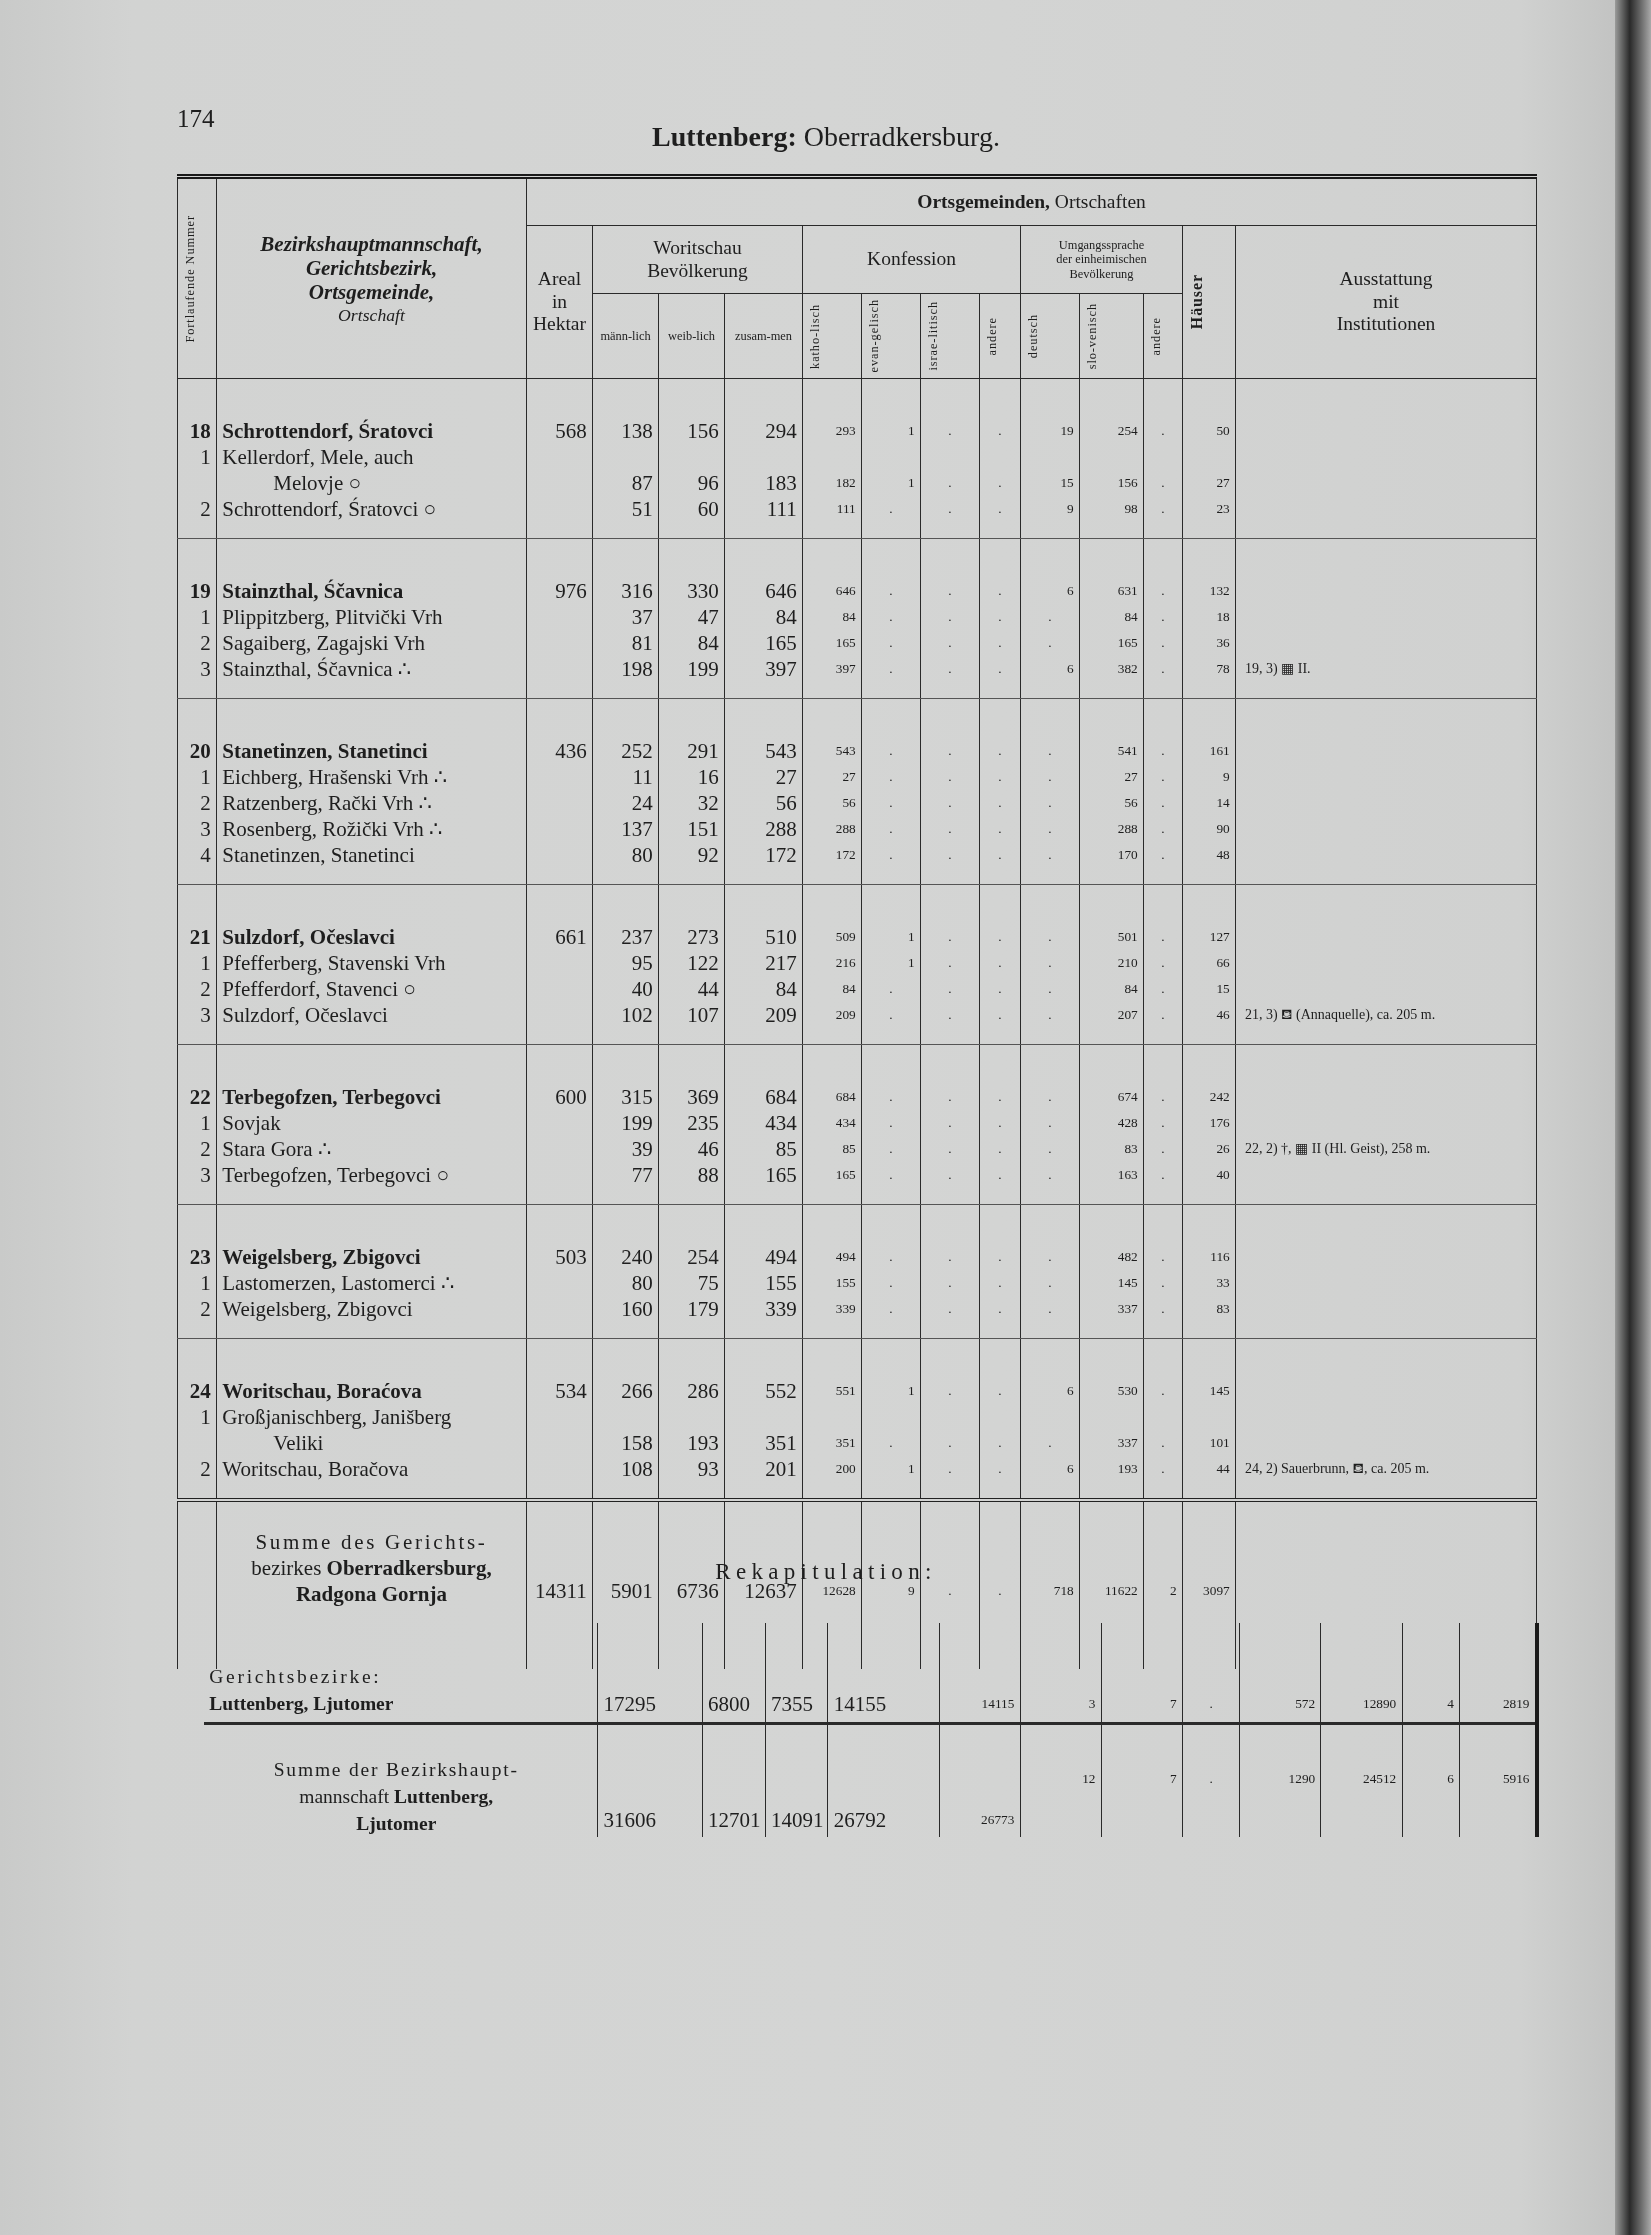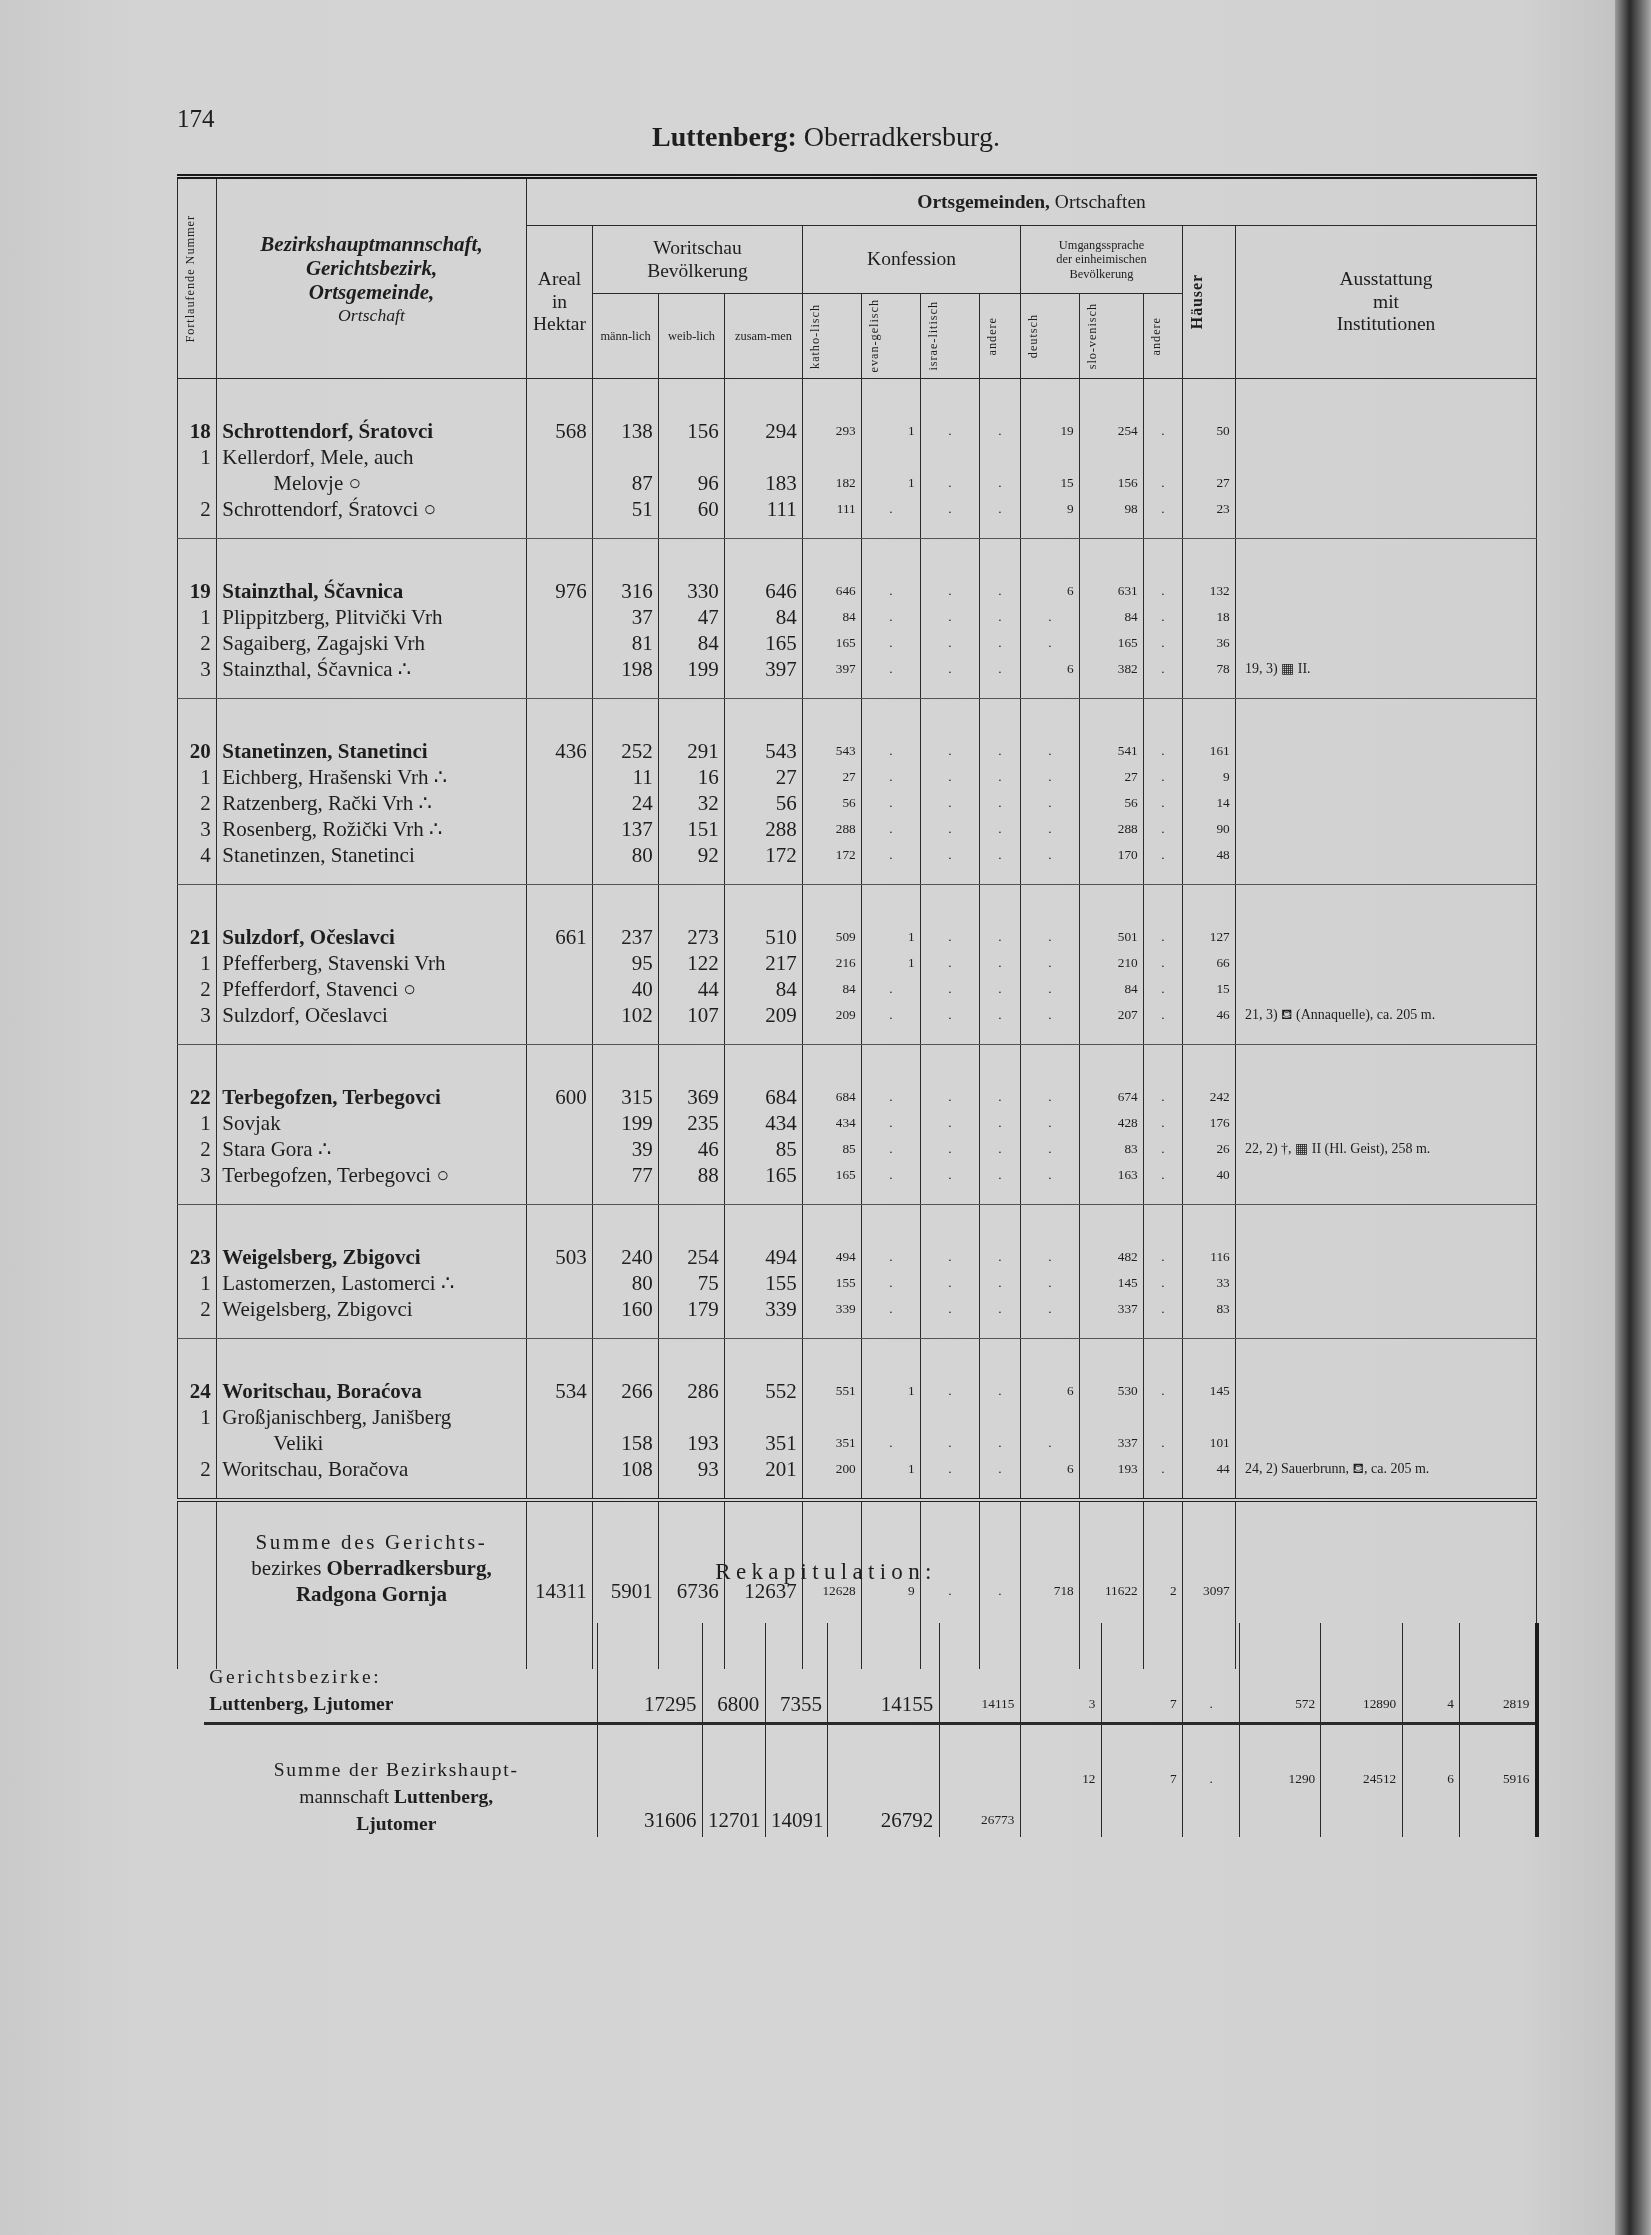--- a/index.html
+++ b/index.html
@@ -30,21 +30,21 @@
   .bold{font-weight:bold;}
   .indent{padding-left:51px !important;}
   .thick-sep td{border-top:4.4px double #222 !important;}
   .sum-label{text-align:center;font-size:19.5px;line-height:25px;}
   .spaced{letter-spacing:2.7px;}
   .recap-title{position:absolute;left:0;width:1652px;top:1559px;text-align:center;font-size:23px;letter-spacing:5.3px;}
   .recap{position:absolute;left:204px;top:1623px;width:1334px;}
   .recap table{width:1334px;table-layout:fixed;}
   .recap td{font-size:21px;line-height:26.6px;border-left:1.8px solid #2a2a2a;}
   .recap td.lbl{border-left:none;font-size:19.5px;padding-right:14px;}
-  .recap td.num{text-align:right;}
+  .recap td.num{text-align:left;}
   .recap td.small{font-size:13.3px;text-align:right;}
   .recap td.last{border-right:4.4px solid #1a1a1a;}
 </style>
 </head>
 <body>
 
 <div class="page"></div>
 <div class="right-edge"></div>
 
 <div class="page-num">174</div>

